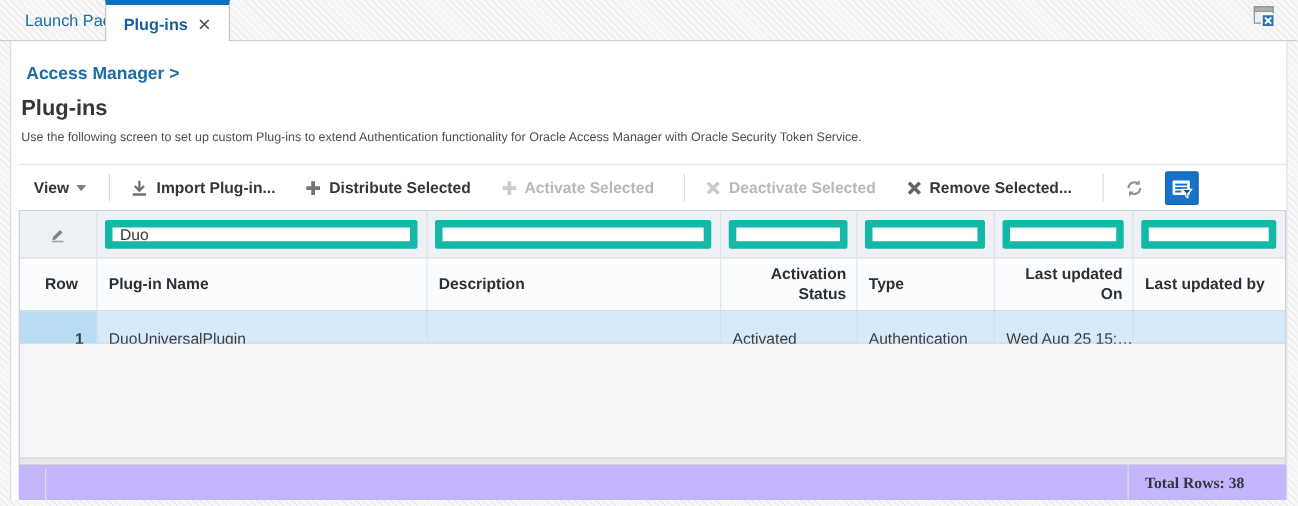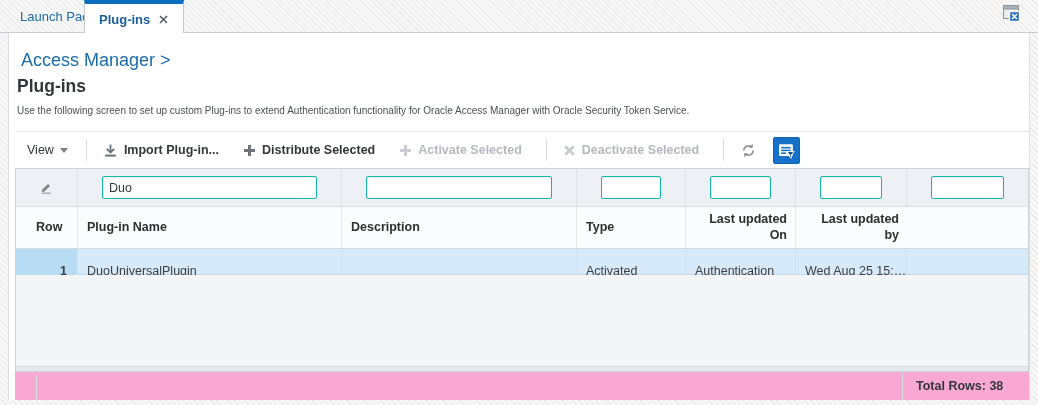--- a/index.html
+++ b/index.html
@@ -27,73 +27,73 @@
   }
   .tab-active .tab-label { font-size:13px; font-weight:bold; color:#1a5e9e; }
   .tab-close { background:none; border:none; cursor:pointer; display:flex; align-items:center; padding:0; }
   .win-icon-btn { position:absolute; right:16px; top:4px; background:none; border:none; cursor:pointer; padding:0; }
 
   
   .panel {
     position:absolute; left:8px; top:33px; width:1022px; height:367px;
     background:#fff; border-left:1px solid #dcdfe2; border-right:1px solid #dcdfe2;
   }
-  .breadcrumb { position:absolute; left:12px; top:17px; font-size:18px; color:#1c6ca8; background:none; border:none; cursor:pointer; }
+  .breadcrumb { position:absolute; left:12px; top:17px; font-size:14px; color:#1c6ca8; background:none; border:none; cursor:pointer;font-weight:bold; }
   .page-title { position:absolute; left:8px; top:43px; font-size:17.5px; font-weight:bold; color:#33363a; }
   .page-desc  { position:absolute; left:8px; top:72px; font-size:10px; color:#4b4f53; }
 
   
   .toolbar {
     position:absolute; left:6px; top:98px; width:1014px; height:37px;
     border-top:1px solid #e4e7ea;
     display:flex; align-items:center; padding-left:12px;
   }
   .tbtn { background:none; border:none; cursor:pointer; display:flex; align-items:center; gap:6px;
           font-family:"Liberation Sans", sans-serif; font-size:12.5px; color:#33363a; margin-right:24px; }
   .tbtn .lbl { font-weight:bold; white-space:nowrap; }
-  .tbtn.plain .lbl { font-weight:normal; }
+  .tbtn.plain .lbl { font-weight:bold; }
   .tbtn.disabled { cursor:default; }
   .tbtn.disabled .lbl { color:#b3b9bf;text-align:right; }
   .tsep { width:1px; height:22px; background:#d7dbdf; margin:0 16px 0 0; flex:none; }
   .caret-down { width:0; height:0; border-left:4.5px solid transparent; border-right:4.5px solid transparent; border-top:5px solid #7a8085; }
   .icon { display:inline-flex; align-items:center; justify-content:center; }
   .iconbtn { background:none; border:none; cursor:pointer; display:flex; align-items:center; margin-right:16px; }
   .qbe-btn { width:27px; height:27px; background:#1672c8; border:1px solid #1264b2; border-radius:2px;
              display:flex; align-items:center; justify-content:center; cursor:pointer; }
 
   
   .grid-table { position:absolute; left:6px; top:135px; width:1014px; height:204px;
                 border:1px solid #ccd3d9; display:flex; flex-direction:column; background:#f3f5f7; }
   .grid-row { display:grid; grid-template-columns:62px 264px 235px 109px 110px 111px auto; }
   .filter-row { height:38px; background:#edf0f4; border-bottom:1px solid #d9dee3; }
   .filter-cell { border-right:1px solid #dde1e6; display:flex; align-items:center; }
   .filter-cell:last-child { border-right:none; }
   .filter-cell.centered { justify-content:center; }
   .filter-input {
-    height:23px; width:calc(100% - 13px); margin:0 24px;
-    border:1px solid #14b8a6; border-radius:2px; background:#fff;
+    height:23px; width:calc(100% - 13px); margin:0 6px;
+    border:6px solid #14b8a6; border-radius:2px; background:#fff;
     box-shadow:inset 0 1px 2px rgba(0,0,0,0.08);
     font-family:"Liberation Sans", sans-serif; font-size:12.5px; color:#33363a; padding:0 6px;
   }
   .header-row { height:42px; background:#fbfcfd; border-bottom:1px solid #d4dade;text-align:right; }
   .header-cell { border-right:1px solid #e4e8eb; display:flex; align-items:center;
                  font-size:12.5px; font-weight:bold; color:#2d3033; line-height:1.25;
                  padding:4px 8px 4px 9px; }
   .header-cell:last-child { border-right:none; }
   .header-cell.row-col { padding-left:20px; }
   .data-row { height:26px; background:#d7eafa; border-bottom:1px solid #c6d8e8; cursor:pointer; }
   .data-cell { border-right:1px solid #cde2f3; display:flex; align-items:center;
                font-size:12.5px; color:#3c3f42; padding:0 8px 0 9px; overflow:hidden; white-space:nowrap; }
   .data-cell:last-child { border-right:none;margin-top:44px; }
   .data-cell.row-num { background:#b9dcf5; justify-content:flex-end; font-weight:bold; padding-right:10px; }
   .table-filler { flex:1; background:#f3f5f7; }
   .hscroll-track { height:5px; background:#e4e9ed; border-top:1px solid #d6dbe0; cursor:pointer; }
 
   
-  .table-footer { position:absolute; left:6px; top:339px; width:1014px; height:28px; background:#f9a8d4; }
+  .table-footer { position:absolute; left:6px; top:339px; width:1014px; height:28px; background:#c4b5fd;font-family:Liberation Serif, serif; }
   .foot-sep1 { position:absolute; left:21px; top:3px; width:1px; height:25px; background:#d9dee3; }
   .foot-sep2 { position:absolute; left:887px; top:0; width:1px; height:28px; background:#d9dee3; }
   .total-rows { position:absolute; left:901px; top:0; height:28px; display:flex; align-items:center;
                 font-size:12.5px; font-weight:bold; color:#33363a; }
 </style>
 </head>
 <body>
 
 <div class="screen">
 
@@ -166,20 +166,28 @@
 
       <button class="tbtn disabled">
         <span class="icon">
           <svg width="13" height="13" viewBox="0 0 13 13">
             <path d="M2.2 2.2l8.6 8.6M10.8 2.2l-8.6 8.6" stroke="#c9cdd1" stroke-width="2.8" fill="none"></path>
           </svg>
         </span>
         <span class="lbl">Deactivate Selected</span>
       </button>
 
+      <button class="tbtn">
+        <span class="icon">
+          <svg width="13" height="13" viewBox="0 0 13 13">
+            <path d="M2.2 2.2l8.6 8.6M10.8 2.2l-8.6 8.6" stroke="#5f656b" stroke-width="2.8" fill="none"></path>
+          </svg>
+        </span>
+        <span class="lbl">Remove Selected...</span>
+      </button>
 
       <span class="tsep"></span>
 
       <button class="iconbtn">
         <svg width="17" height="17" viewBox="0 0 16 16">
           <path d="M3.6 8a4.4 4.4 0 0 1 7.6-3" stroke="#8b9196" stroke-width="1.6" fill="none"></path>
           <path d="M12 1.6v3.8H8.4z" fill="#8b9196"></path>
           <path d="M12.4 8a4.4 4.4 0 0 1-7.6 3" stroke="#8b9196" stroke-width="1.6" fill="none"></path>
           <path d="M4 14.4v-3.8h3.6z" fill="#8b9196"></path>
         </svg>
@@ -224,20 +232,21 @@
         </div>
         <div class="filter-cell">
           <input class="filter-input" type="text" value="" style="">
         </div>
       </div>
 
       <div class="grid-row header-row">
         <div class="header-cell row-col">Row</div>
         <div class="header-cell">Plug-in Name</div>
         <div class="header-cell">Description</div>
+        <div class="header-cell">Activation Status</div>
         <div class="header-cell">Type</div>
         <div class="header-cell">Last updated On</div>
         <div class="header-cell">Last updated by</div>
       </div>
 
       <div class="grid-row data-row">
         <div class="data-cell row-num">1</div>
         <div class="data-cell">DuoUniversalPlugin</div>
         <div class="data-cell"></div>
         <div class="data-cell">Activated</div>

